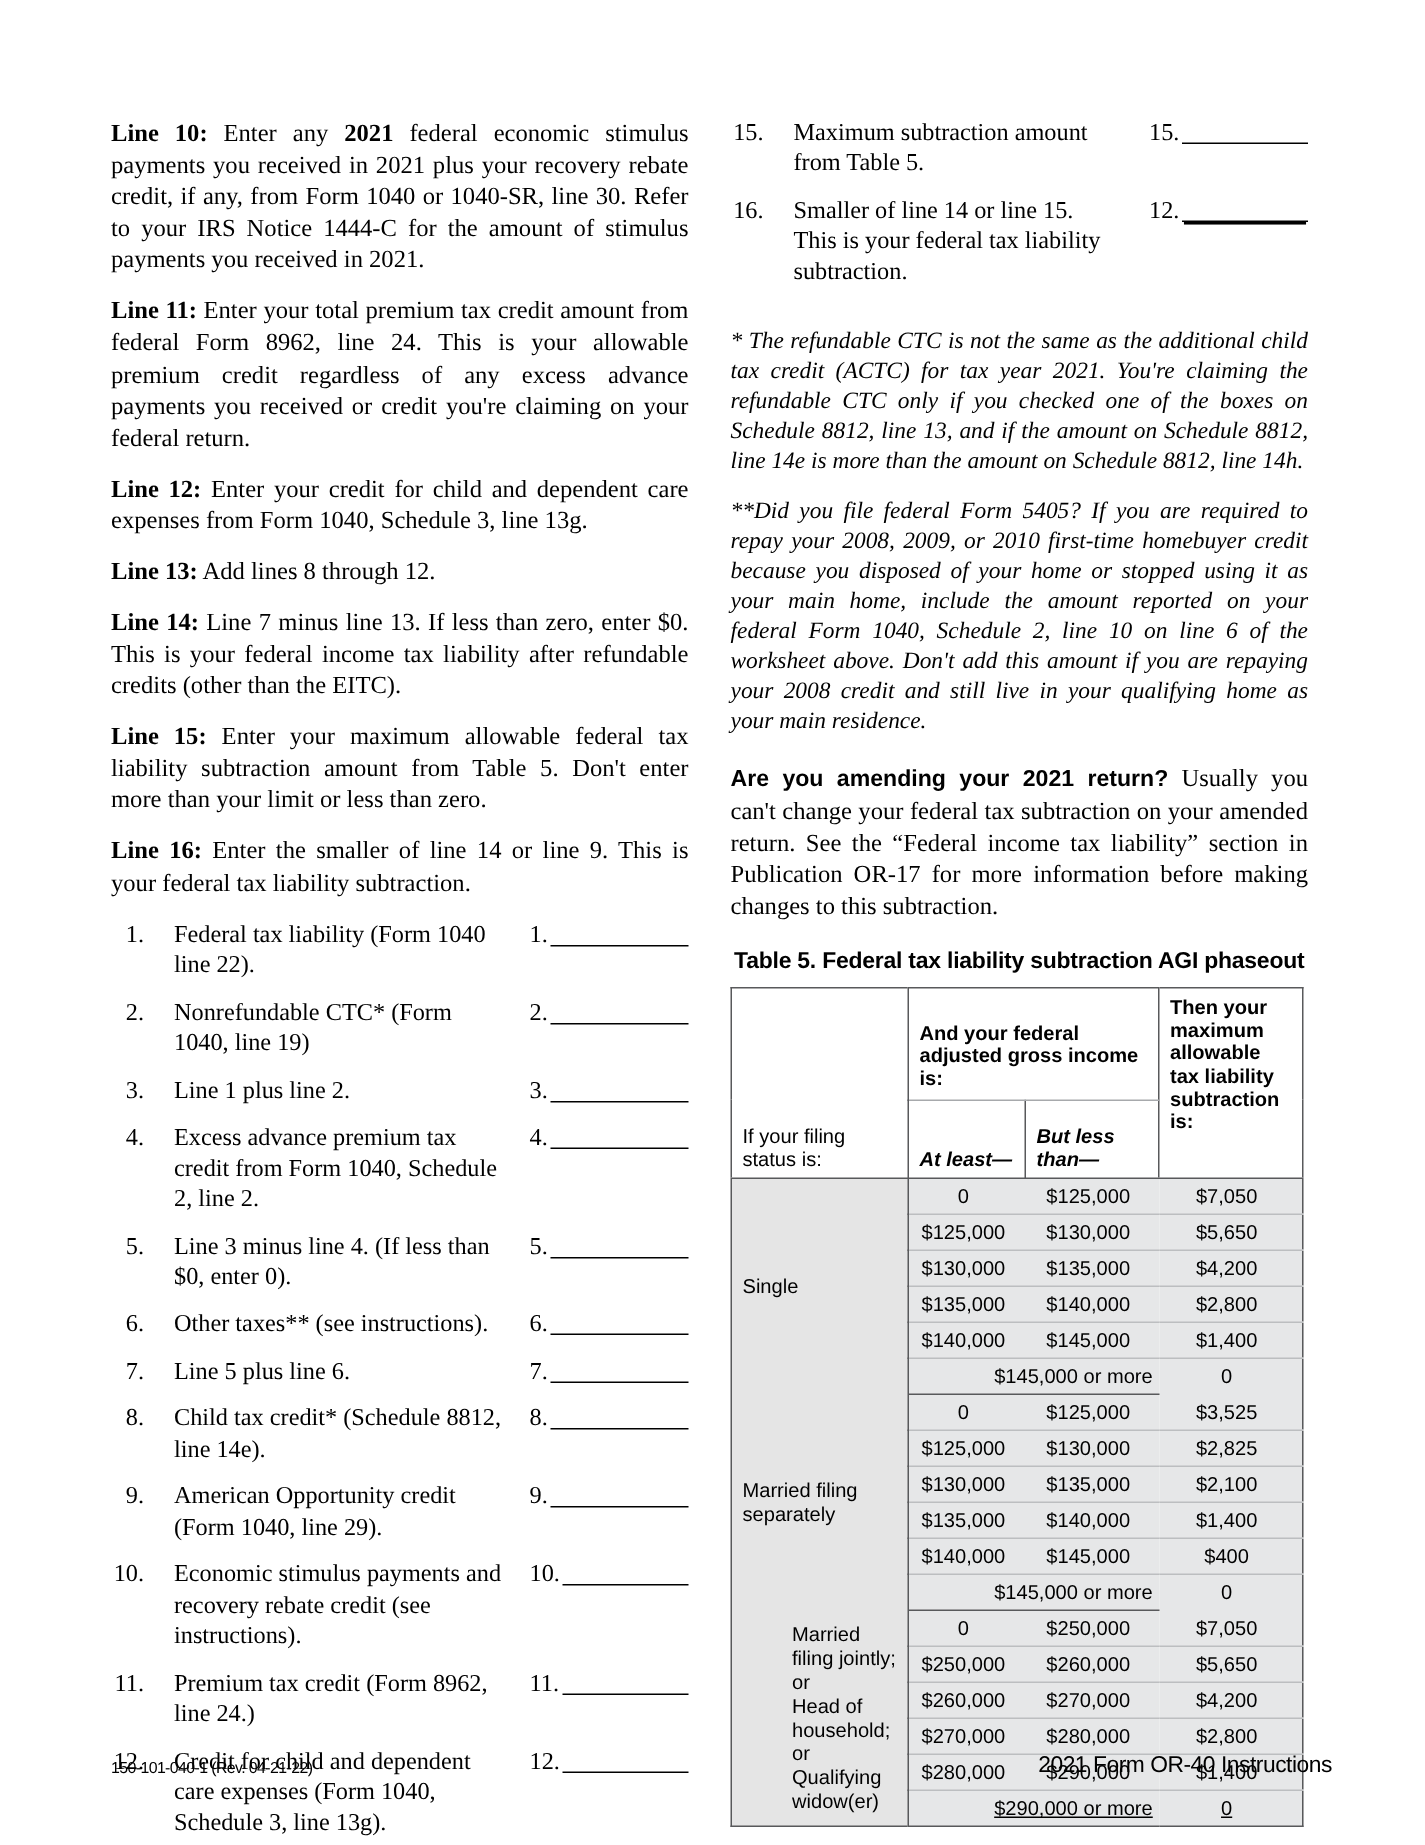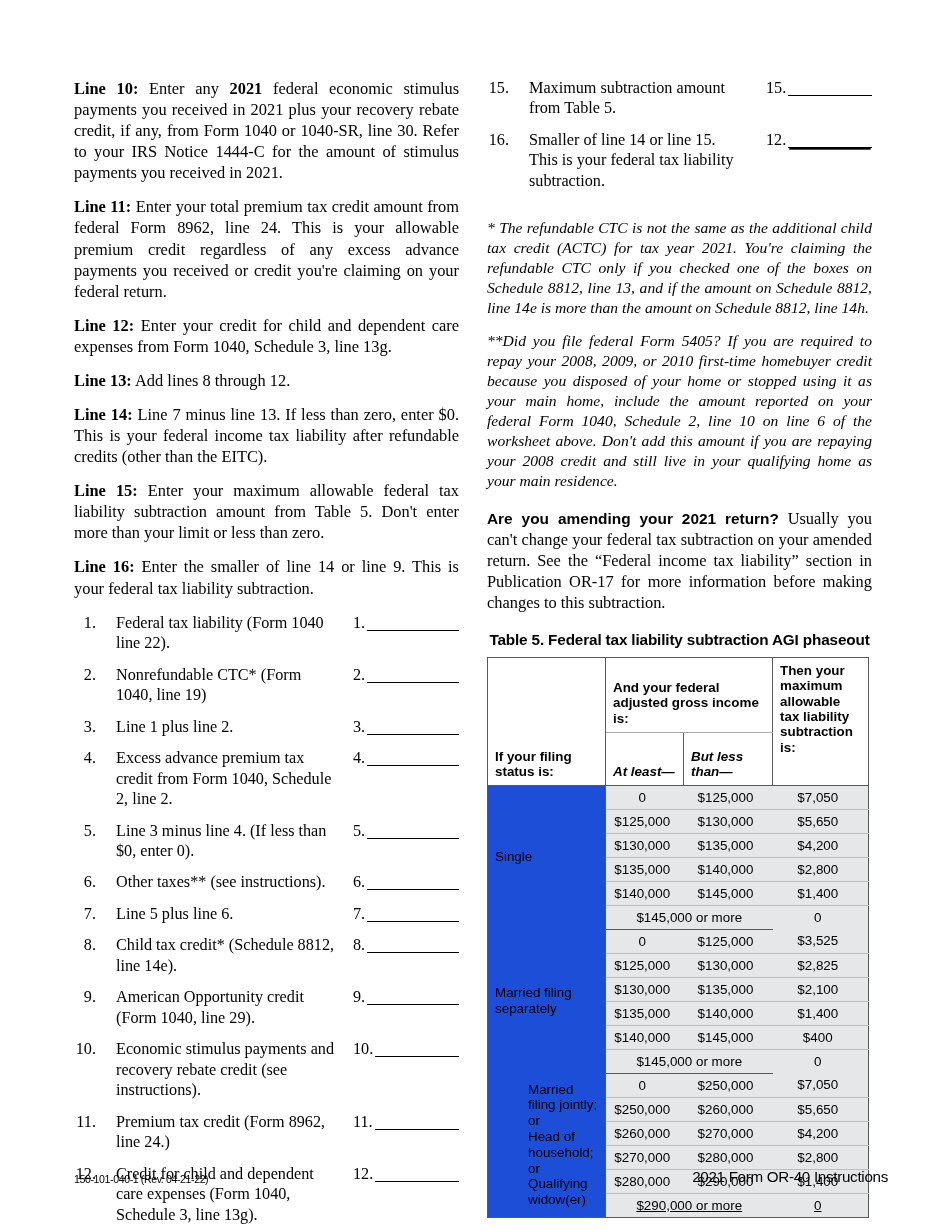--- a/index.html
+++ b/index.html
@@ -116,21 +116,21 @@
     border: 0;
     padding: 0;
     vertical-align: top;
   }
   .t5 col.c-status { width: 118px; }
   .t5 col.c-atleast { width: 78px; }
   .t5 col.c-butless { width: 89px; }
   .t5 col.c-max     { width: 96px; }
   .t5 .hd-status {
     background: #ffffff;
-    font-weight: bold;
+    font-weight: normal;
     padding: 5px 7px 5px 7px;
     line-height: 1.14;
     vertical-align: bottom;
     border-right: 1.6px solid #58595b;
     border-bottom: 1.6px solid #58595b;
   }
   .t5 .hd-agi {
     background: #ffffff;
     font-weight: bold;
     padding: 22px 7px 6px 7px;
@@ -154,37 +154,37 @@
     background: #ffffff;
     font-weight: bold;
     padding: 5px 7px 5px 7px;
     line-height: 1.14;
     border-bottom: 1.6px solid #58595b;
     vertical-align: top;
   }
 
   
   .t5 td.status {
-    background: #1d4ed8;
+    background: #e5e5e5;
     padding: 4px 7px;
     border-right: 1.6px solid #58595b;
     vertical-align: middle;
     line-height: 1.18;
   }
   .t5 td.num {
     background: #e6e7e8;
     text-align: center;
     padding: 4px 9px 4px 4px;
     border-bottom: 1.1px solid #bcbec0;
     white-space: nowrap;
   }
   .t5 td.num.nobb { border-bottom: 0; }
   .t5 td.span2 {
     background: #e6e7e8;
-    text-align: center;
+    text-align: right;
     padding: 4px 4px;
     border-bottom: 0;
   }
   .t5 tr.grp-end td { border-bottom: 1.6px solid #58595b; }
   .t5 tr.grp-last td { border-bottom: 0; text-decoration: underline; }
 
   
   .footer {
     position: absolute;
     left: 74px;

